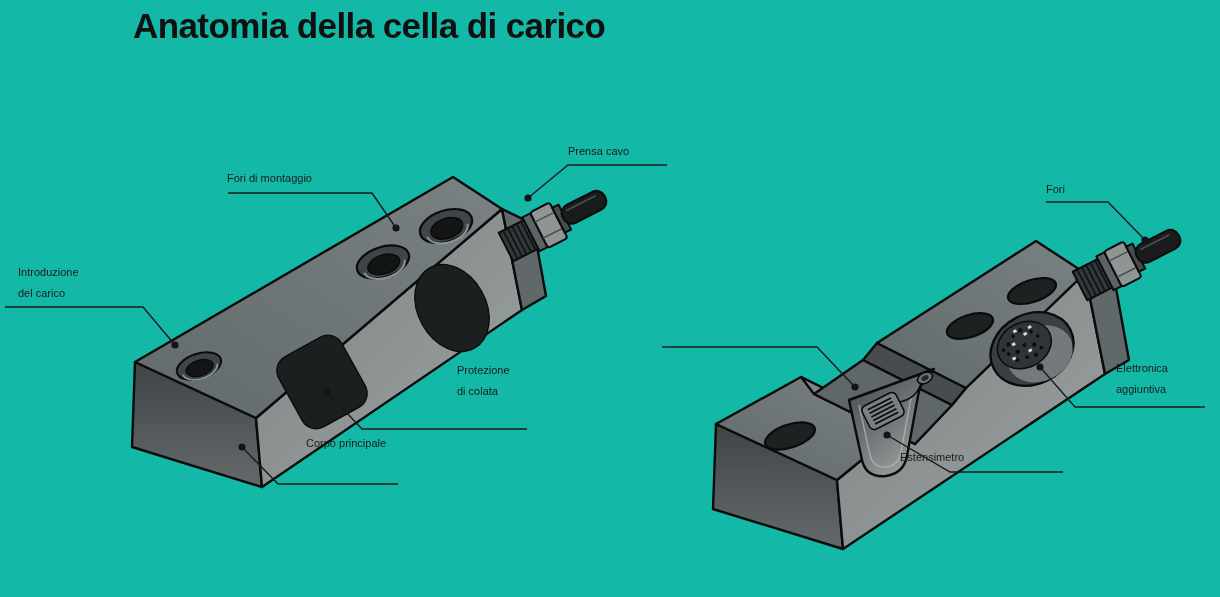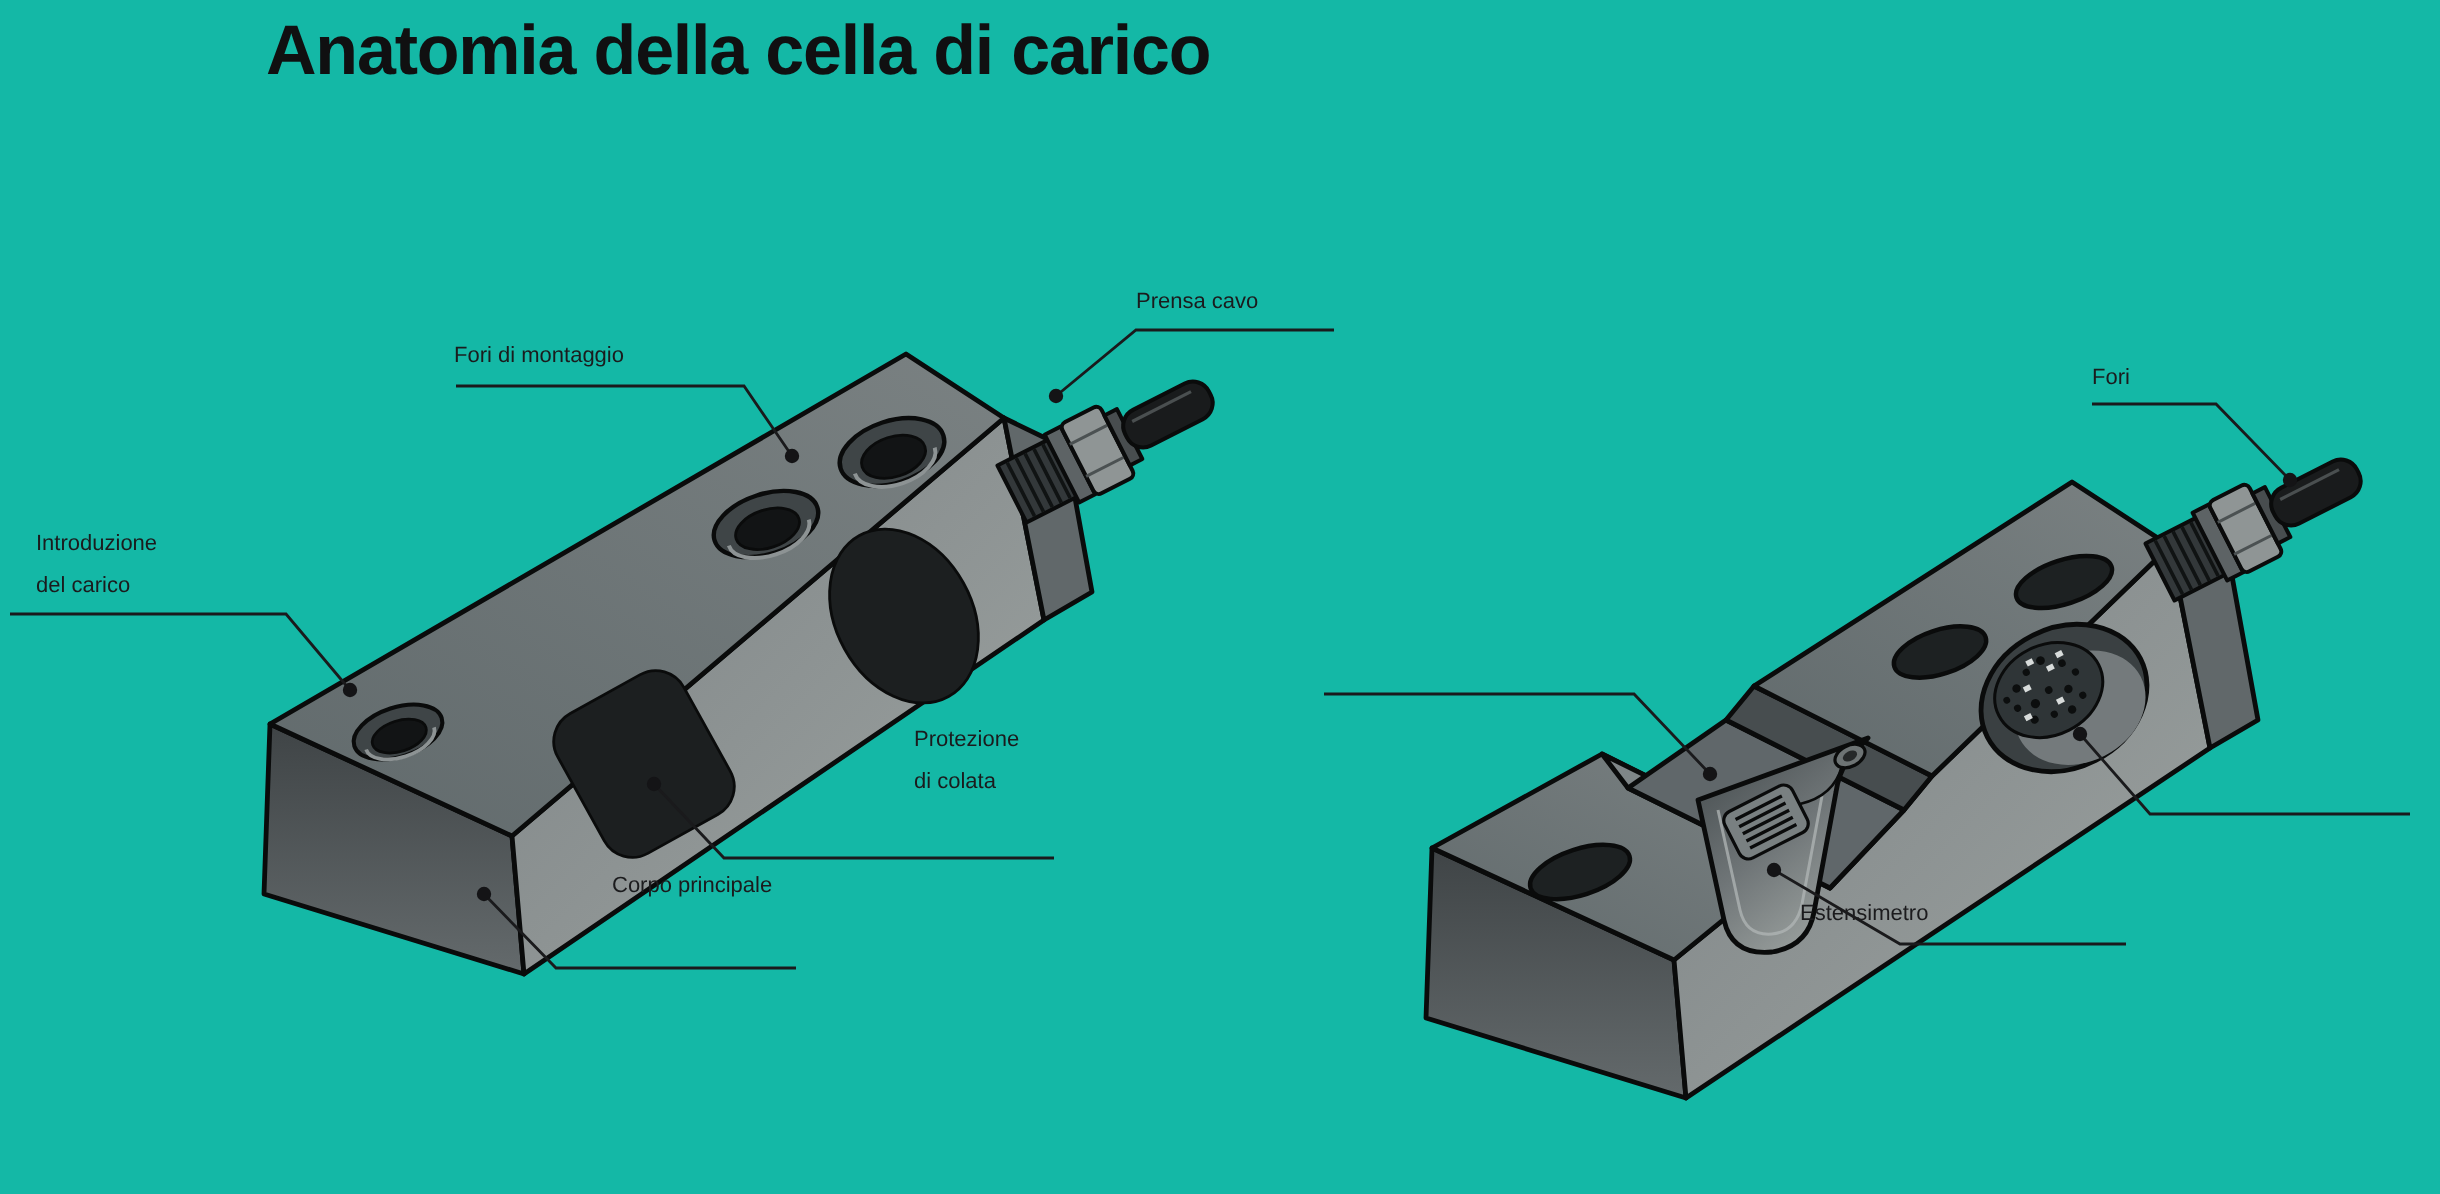--- a/index.html
+++ b/index.html
@@ -185,15 +185,17 @@
 
   <div class="callout" style="left:227px;top:168px;">Fori di montaggio</div>
   <div class="callout" style="left:568px;top:141px;">Prensa cavo</div>
   <div class="callout" style="left:18px;top:262px;">Introduzione
 del carico</div>
   <div class="callout" style="left:437px;top:360px;margin-left:20px;">Protezione
 di colata</div>
   <div class="callout" style="left:306px;top:433px;">Corpo principale</div>
 
   <div class="callout" style="left:1046px;top:179px;">Fori</div>
+  <div class="callout" style="left:1116px;top:358px;">Elettronica
+aggiuntiva</div>
   <div class="callout" style="left:900px;top:447px;">Estensimetro</div>
 
 </div>
 
 </body></html>

